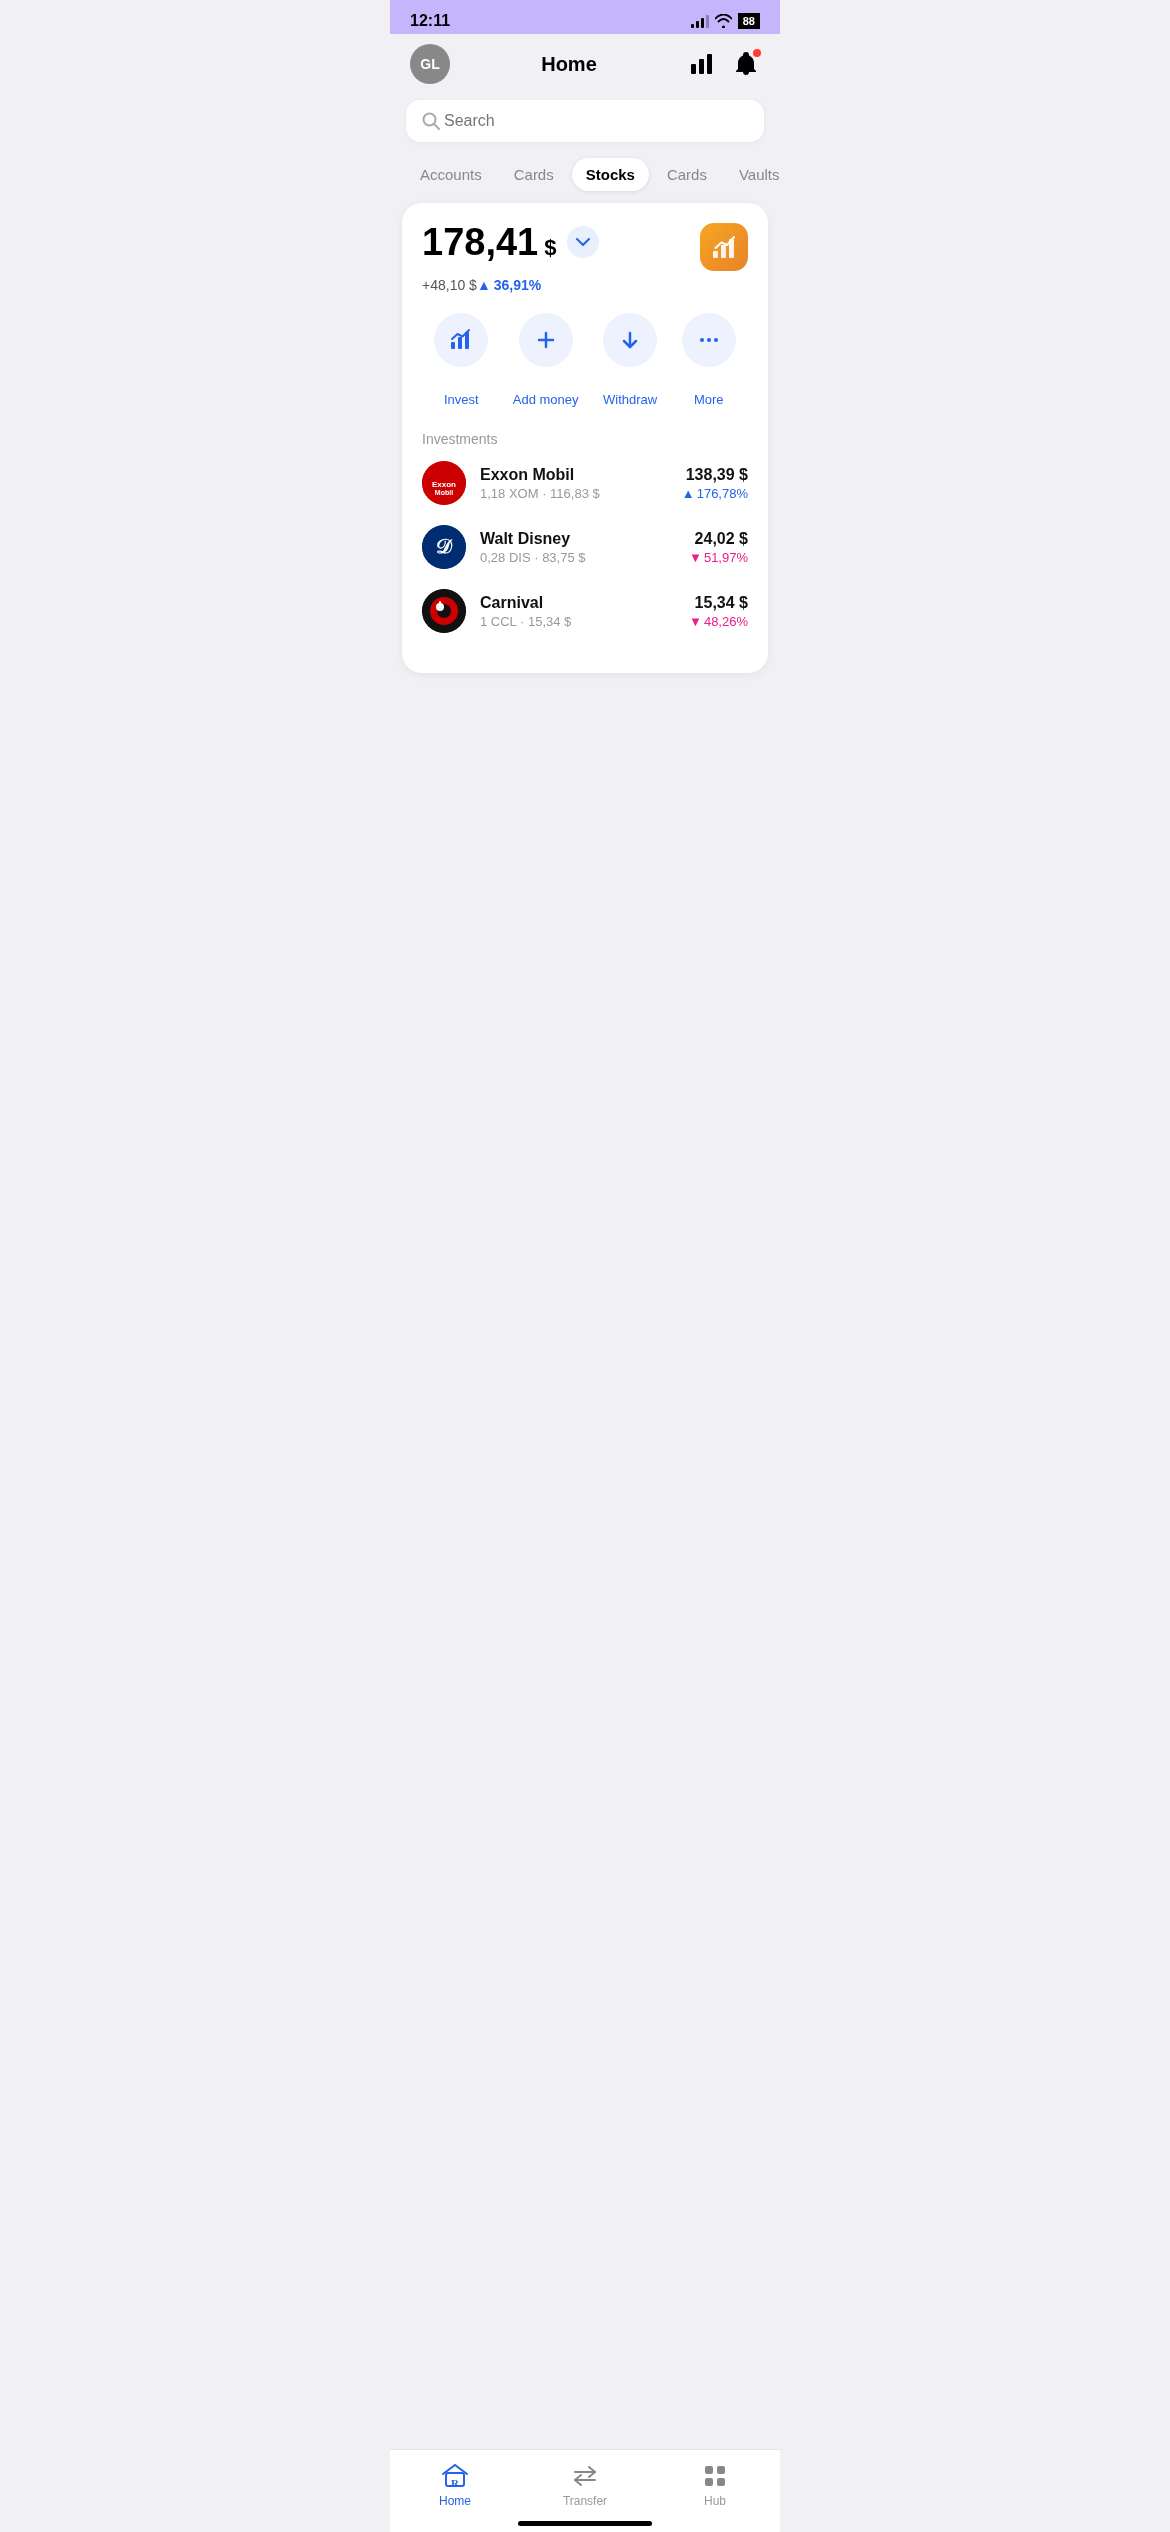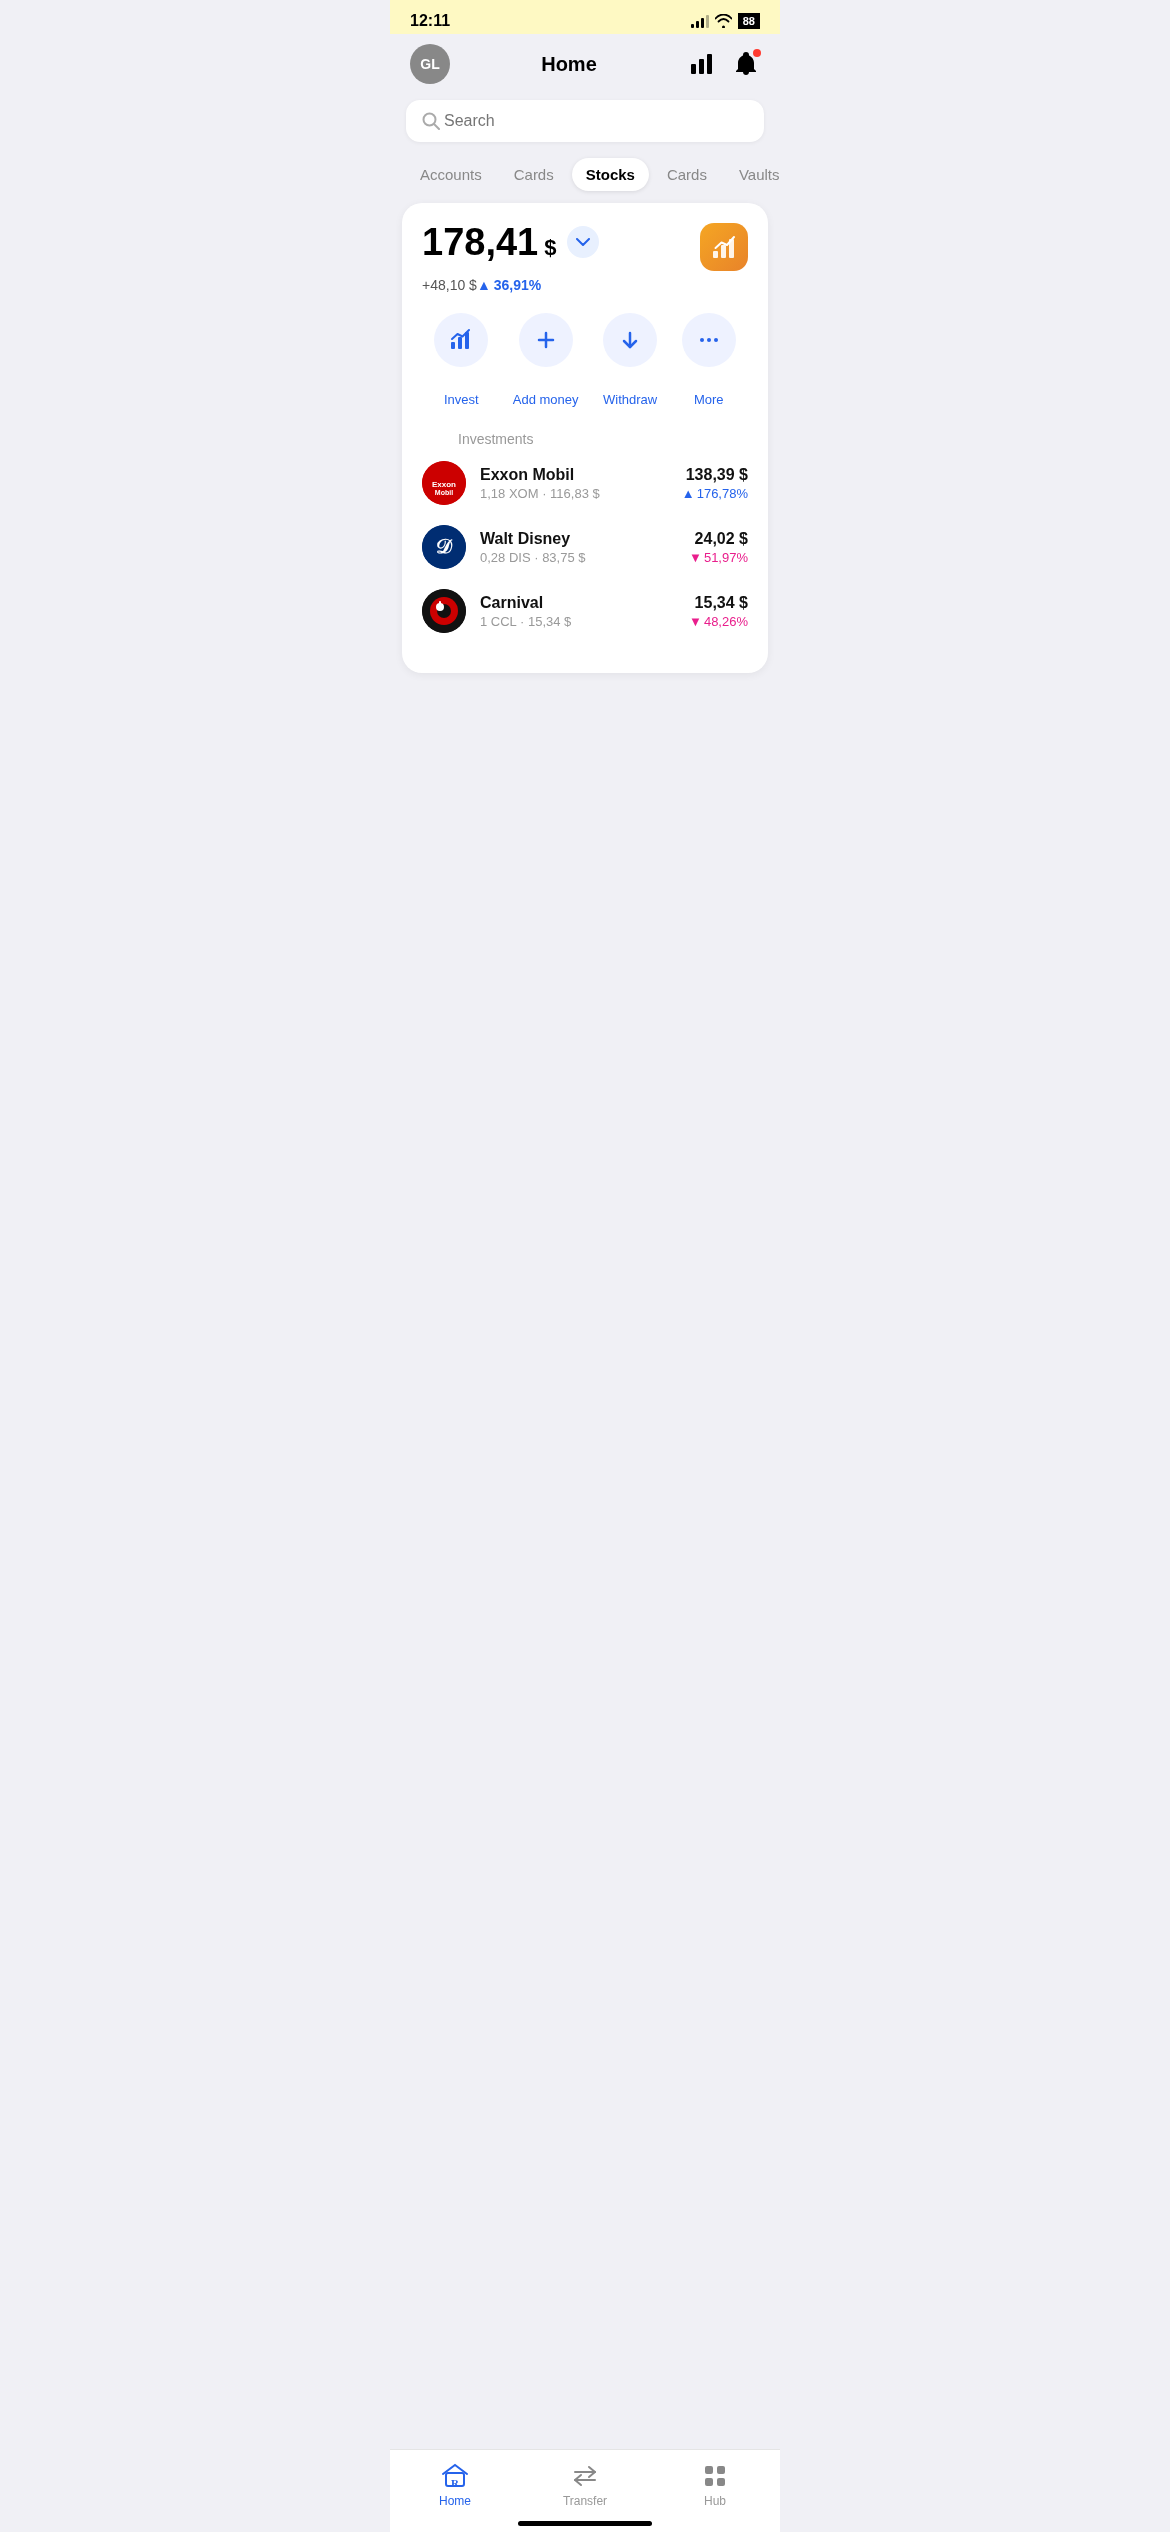--- a/index.html
+++ b/index.html
@@ -13,21 +13,21 @@
       position: relative;
       overflow-x: hidden;
     }
 
     
     .status-bar {
       display: flex;
       justify-content: space-between;
       align-items: center;
       padding: 12px 20px 4px;
-      background: #fef9c3;
+      background: #c4b5fd;
       gap: 40px;
     }
     .status-time {
       font-size: 16px;
       font-weight: 600;
       color: #000;
     }
     .status-icons {
       display: flex;
       align-items: center;
@@ -249,21 +249,20 @@
       font-weight: 500;
       color: #2563eb;
     }
 
     
     .section-label {
       font-size: 14px;
       color: #999;
       margin-bottom: 14px;
       font-weight: 400;
-      margin-left: 36px;
     }
 
     
     .investment-item {
       display: flex;
       align-items: center;
       margin-bottom: 20px;
       gap: 14px;
     }
     .investment-logo {

